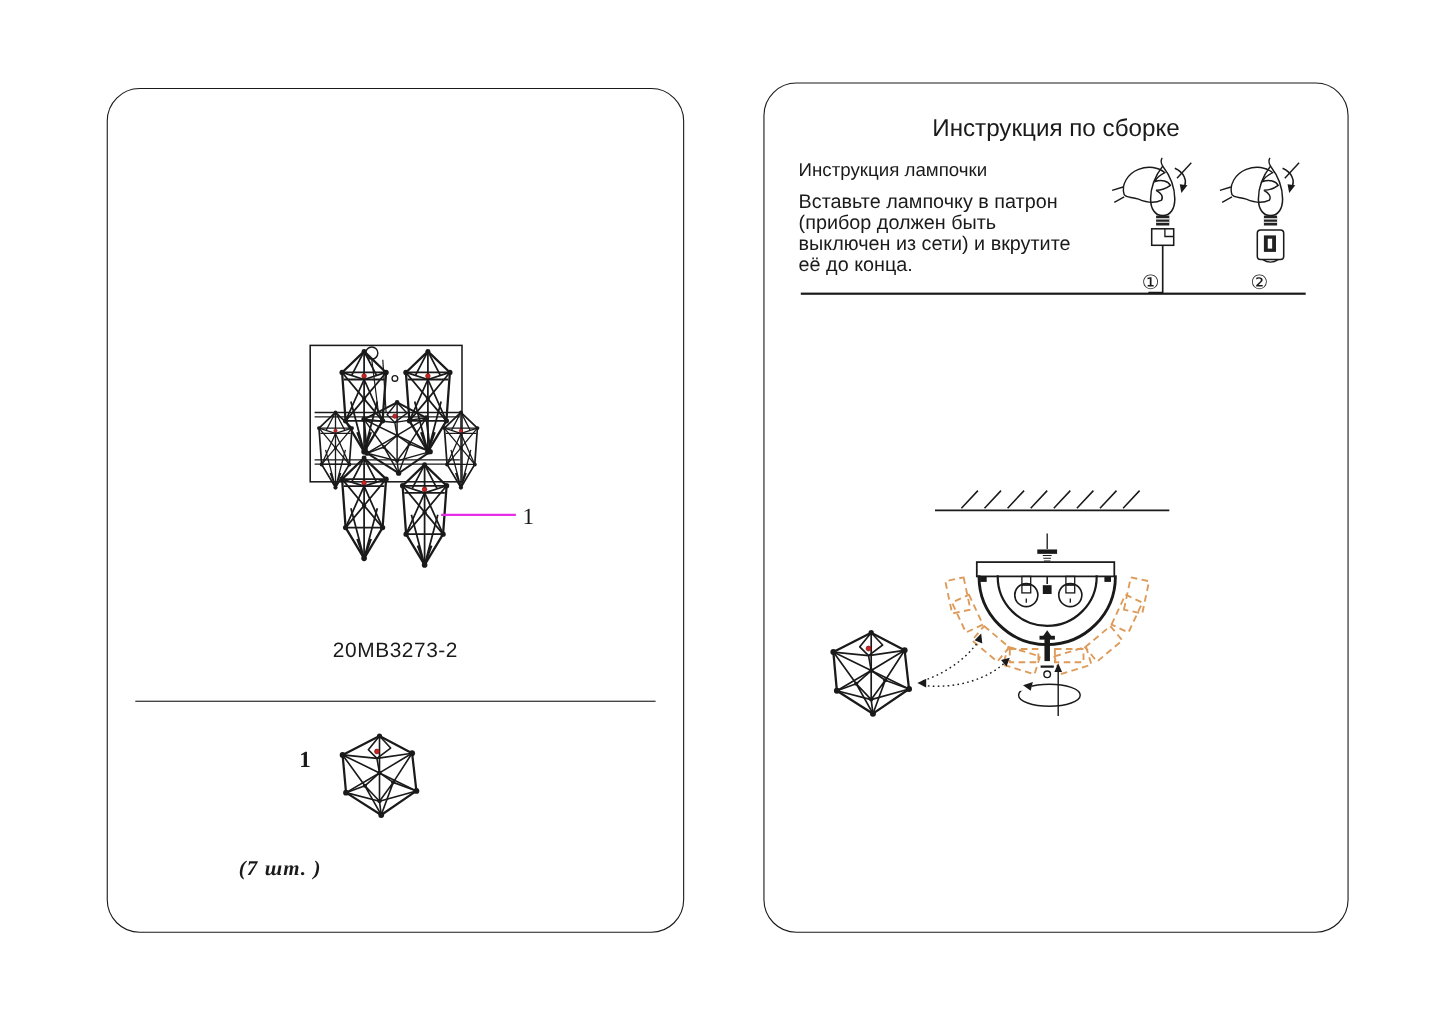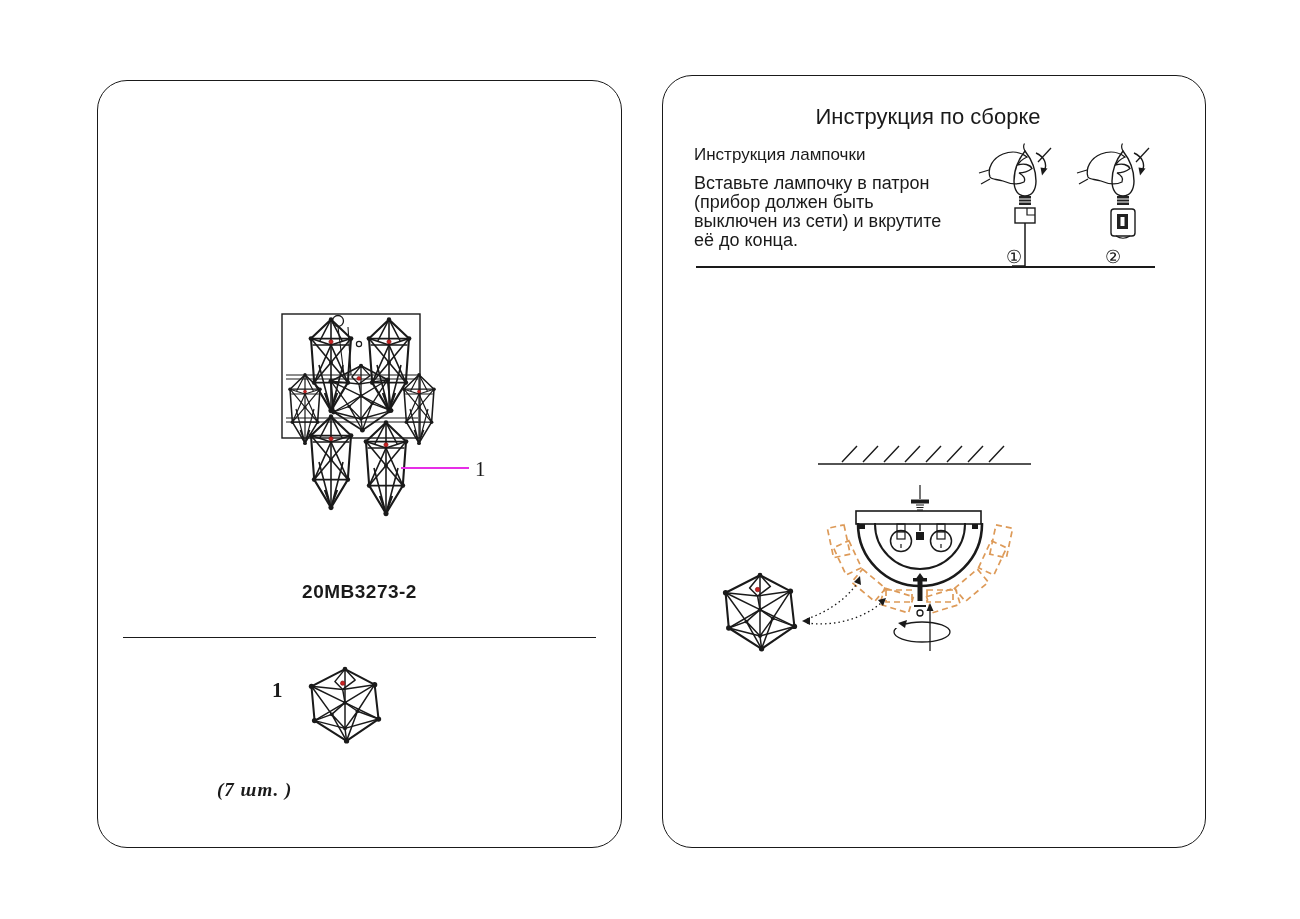--- a/index.html
+++ b/index.html
@@ -4,24 +4,24 @@
 <style>
   html,body{margin:0;padding:0;}
   body{
     width:1300px;height:919px;position:relative;background:#ffffff;
     font-family:"Liberation Sans", sans-serif;color:#1a1a1a;overflow:hidden;
   }
   .panel{
     position:absolute;border:1.6px solid #1a1a1a;border-radius:30px;background:#fff;
   }
   #left-panel{left:97px;top:80px;width:523px;height:766px;}
-  #right-panel{left:662px;top:75px;width:530px;height:771px;padding-left:12px;}
+  #right-panel{left:694px;top:75px;width:530px;height:771px;}
   .abs{position:absolute;}
   .center-text{text-align:center;}
-  #model-number{left:0;top:500px;width:523px;font-size:19px;letter-spacing:.5px;font-weight:bold;}
+  #model-number{left:0;top:500px;width:523px;font-size:19px;letter-spacing:.5px;}
   #left-divider{left:25px;top:556px;width:473px;height:0;border-top:1.6px solid #1a1a1a;}
   #part-index{left:174px;top:597px;font-family:"Liberation Serif", serif;font-size:21px;font-weight:600;}
   #part-crystal{left:208px;top:585px;}
   #part-qty{left:119px;top:698px;width:220px;text-align:left;
     font-family:"Liberation Serif", serif;font-size:19px;font-weight:600;letter-spacing:1px;font-style:italic;}
   #rp-title{left:0;top:28px;width:530px;font-size:22px;}
   #rp-heading{left:31px;top:69px;font-size:17px;}
   #rp-bodylines{left:31px;top:98px;font-size:18px;line-height:19px;}
   .fig-label{top:170px;width:26px;text-align:center;font-size:18px;}
   #fig-label-1{left:338px;}

